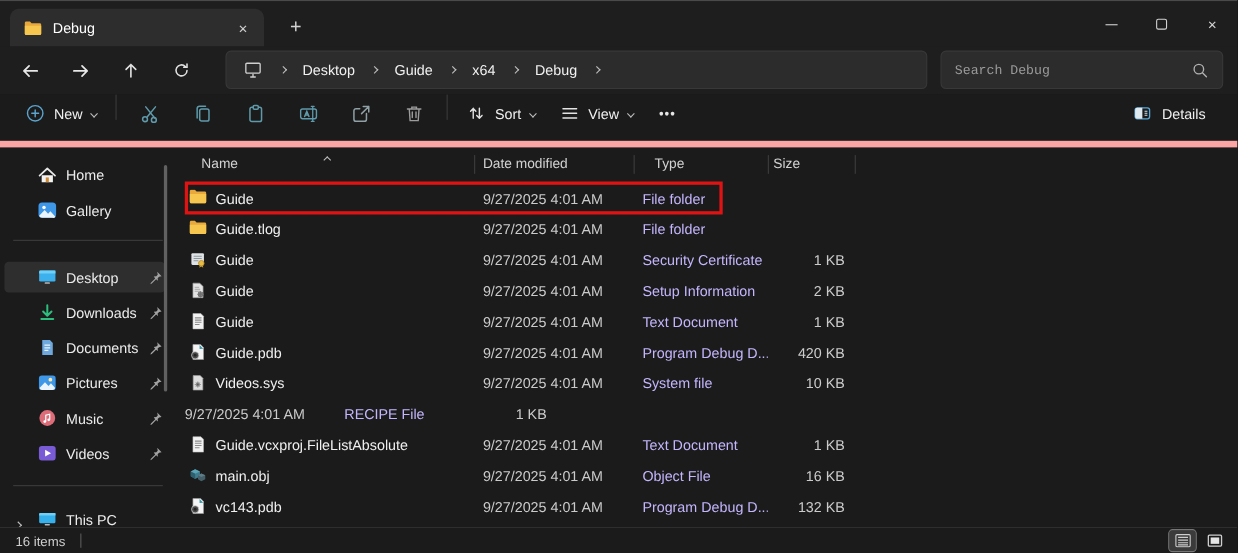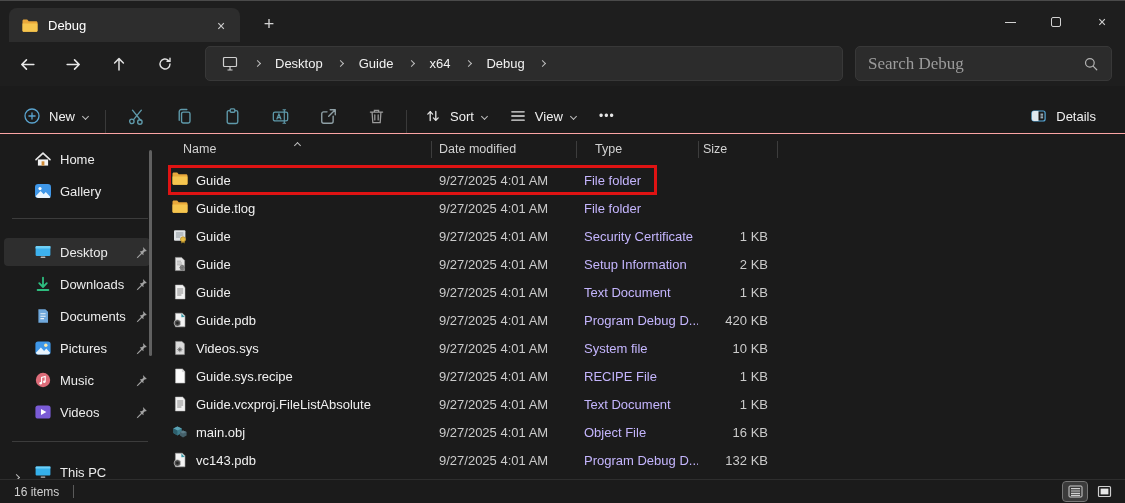--- a/index.html
+++ b/index.html
@@ -21,24 +21,24 @@
 .navbtn{width:30px;height:30px;display:flex;align-items:center;justify-content:center;border-radius:4px}
 .field{position:absolute;top:4px;height:35px;background:#2c2c2c;border:1px solid #383838;border-radius:5px;display:flex;align-items:center}
 .crumbs{left:205px;width:638px;padding:0 4px}
 .crumb{padding:0 11px;height:27px;display:flex;align-items:center;font-size:13px;color:#f1f1f1;border-radius:4px;white-space:nowrap}
 .chvw{width:14px;height:27px;display:flex;align-items:center;justify-content:center}
 .chv{display:inline-block;width:5px;height:5px;border-right:1.3px solid #bdbdbd;border-bottom:1.3px solid #bdbdbd}
 .chv.r{transform:rotate(-45deg)}
 .chv.d{transform:rotate(45deg)}
 .chv.u{transform:rotate(-135deg)}
 .searchf{left:855px;width:257px;padding:0 12px;justify-content:space-between}
-.search-in{background:transparent;border:none;outline:none;color:#ddd;font-size:17px;width:200px;font-family:Liberation Serif, serif}
+.search-in{background:transparent;border:none;outline:none;color:#ddd;font-size:12px;width:200px;font-family:Liberation Mono, monospace}
 .search-in::placeholder{color:#9b9b9b}
 
-.toolbar{position:absolute;top:86px;left:0;right:0;height:48px;background:#1b1b1b;border-bottom:1px solid #fca5a5;display:flex;align-items:flex-end;padding:0 12px}
+.toolbar{position:absolute;top:86px;left:0;right:0;height:48px;background:#1b1b1b;border-bottom:6px solid #fca5a5;display:flex;align-items:flex-start;padding:0 12px}
 .tbtn{display:flex;align-items:center;gap:8px;padding:0 11px;height:34px;border-radius:4px;font-size:13px;color:#f0f0f0;white-space:nowrap}
 .tico{width:48px;height:34px;display:flex;align-items:center;justify-content:center}
 .tsep{width:1px;height:23px;background:#3a3a3a;margin:0 6px}
 .details-btn{margin-left:auto;margin-right:6px}
 .more{width:40px;letter-spacing:1px;color:#e6e6e6;font-size:12px;justify-content:center;display:flex;align-items:center;height:34px}
 
 .sidebar{position:absolute;left:0;top:134px;width:160px;height:369px;overflow:hidden}
 .sb-item{display:flex;align-items:center;height:28px;margin:0 10px 4px 4px;padding-left:30px;gap:8px;border-radius:4px;font-size:13px;color:#ececec;position:relative;white-space:nowrap}
 .sb-item.sel{background:#2e2e2e}
 .sb-ic{width:18px;height:16px;display:flex;flex:none}
@@ -485,29 +485,20 @@
               </svg>
             </span>
             <span>Videos.sys</span>
           </div>
         <div class="cl-date">9/27/2025 4:01 AM</div>
         <div class="cl-type">System file</div>
         <div class="cl-size">10 KB</div>
       </div>
 
       <div class="row">
-        <div class="cl-name">
-            <span class="fi">
-              <svg width="16" height="16" viewBox="0 0 16 16">
-                <path d="M3.6 1h6.8l2.4 2.4V15H3.6z" fill="#fbfbfb" stroke="#c0c0c0" stroke-width=".6"></path>
-                <path d="M10.4 1v2.6H13" fill="none" stroke="#c0c0c0" stroke-width=".6"></path>
-              </svg>
-            </span>
-            <span>Guide.sys.recipe</span>
-          </div>
         <div class="cl-date">9/27/2025 4:01 AM</div>
         <div class="cl-type">RECIPE File</div>
         <div class="cl-size">1 KB</div>
       </div>
 
       <div class="row">
         <div class="cl-name">
             <span class="fi">
               <svg width="16" height="16" viewBox="0 0 16 16">
                 <path d="M3.4 1h7.2l2.4 2.4V15H3.4z" fill="#f2f2f2" stroke="#b5b5b5" stroke-width=".5"></path>

